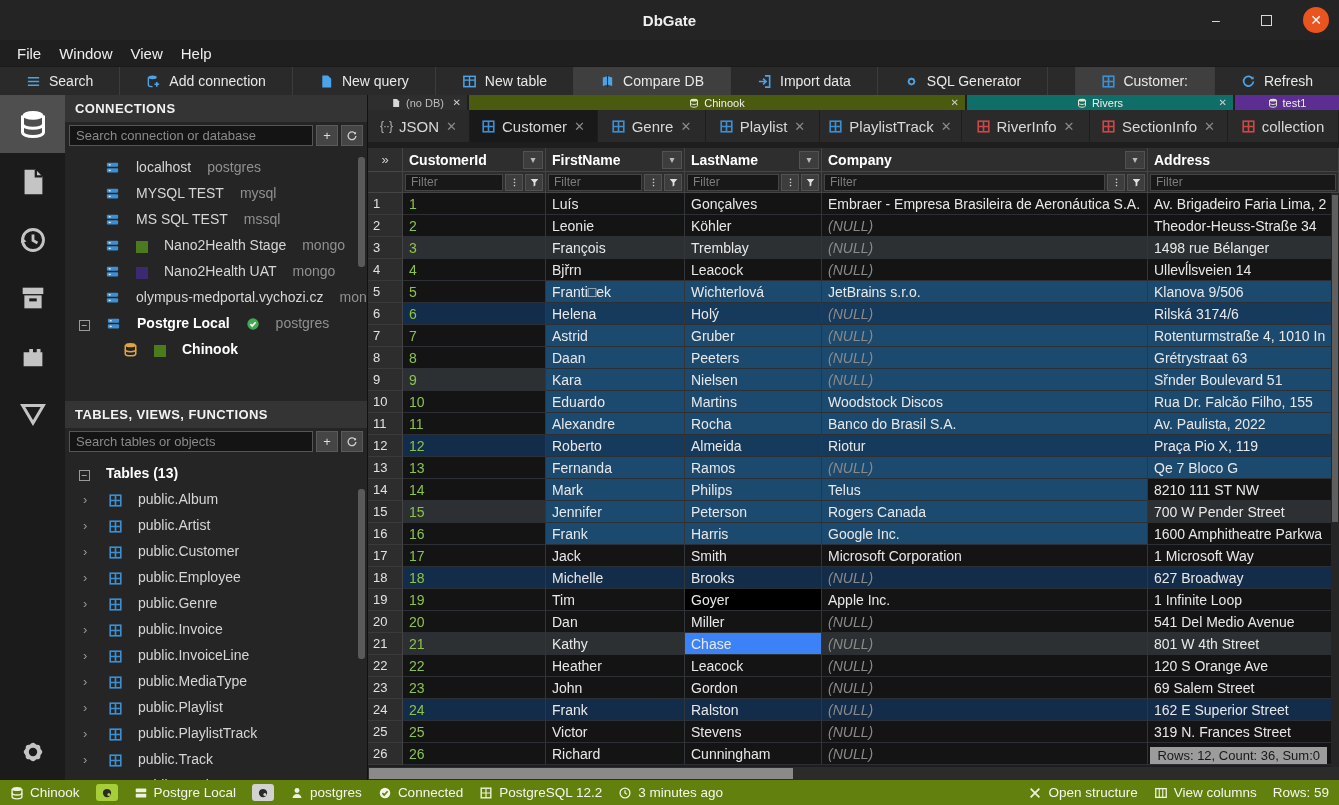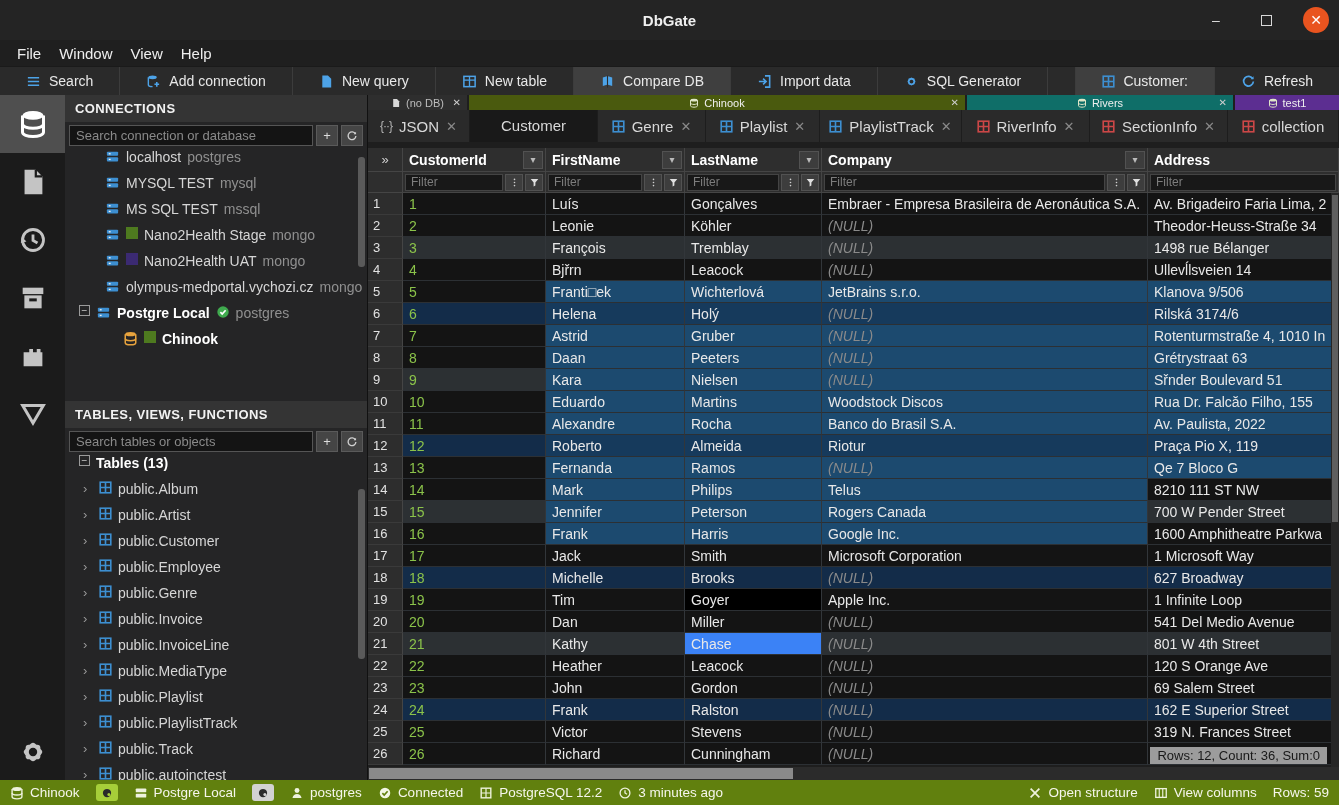--- a/index.html
+++ b/index.html
@@ -34,21 +34,21 @@
 
   .leftpanel { width:303px; background:#252526; flex:0 0 auto; display:flex; flex-direction:column; overflow:hidden; border-right:1px solid #111; }
   .widget-header { background:#343434; padding:6px 10px; font-size:13px; font-weight:bold; letter-spacing:.4px; color:#f2f2f2; flex:0 0 auto; }
   .searchrow { display:flex; padding:3px 4px; gap:3px; background:#252526; flex:0 0 auto; }
   .searchrow input { flex:1 1 auto; background:#141414; border:1px solid #555; color:#ddd; font-size:13px; padding:2px 6px; height:21px; min-width:0; }
   .searchrow input::placeholder { color:#8a8a8a; }
   .mini-btn { width:22px; height:21px; background:#454545; border:1px solid #5a5a5a; color:#ddd; font-size:13px; display:flex; align-items:center; justify-content:center; }
   .list { position:relative; overflow:hidden; }
   .conn-list { height:252px; flex:0 0 auto; }
   .tbl-list { flex:1 1 auto; }
-  .list-item { height:26px; display:flex; align-items:flex-start; gap:6px; font-size:14px; color:#d6d6d6; padding-left:40px; white-space:nowrap; }
+  .list-item { height:26px; display:flex; align-items:flex-end; gap:16px; font-size:14px; color:#d6d6d6; padding-left:40px; white-space:nowrap; }
   .list-item .engine { color:#909090; }
   .list-item.bold .nm { font-weight:bold; color:#fff; }
   .expander { width:11px; height:11px; border:1px solid #9a9a9a; color:#cfcfcf; font-size:10px; line-height:9px; text-align:center; flex:0 0 auto; }
   .chev { color:#9a9a9a; font-size:13px; width:10px; flex:0 0 auto; }
   .badge-sq { width:12px; height:12px; flex:0 0 auto; }
   .panel-scroll { position:absolute; right:2px; top:4px; width:7px; border-radius:3px; background:#5a5a5a; }
 
   
   .content { flex:1 1 auto; display:flex; flex-direction:column; min-width:0; background:#1e1e1e; }
   .tabgroups { height:15px; display:flex; gap:2px; background:#1e1e1e; flex:0 0 auto; }
@@ -553,21 +553,21 @@
             </span>
             <span>test1</span>
           </div>
         </div>
       <div class="tabs" id="tabs">
           <div class="tab" style="width: 102px;">
             <span class="jsonicon">{··}</span>
             <span>JSON</span>
             <span class="x">✕</span>
           </div>
-          <div class="tab active" style="width: 128px; flex-direction: column;">
+          <div class="tab active" style="width: 128px;">
             <span>
               <svg width="13" height="13" viewBox="0 0 16 16">
                 <rect x="1.5" y="1.5" width="13" height="13" fill="none" stroke="#3d8fd1" stroke-width="2"></rect>
                 <path d="M1.5 8h13M8 1.5v13" stroke="#3d8fd1" stroke-width="2"></path>
               </svg>
             </span>
             <span>Customer</span>
             <span class="x">✕</span>
           </div>
           <div class="tab" style="width: 108px;">

